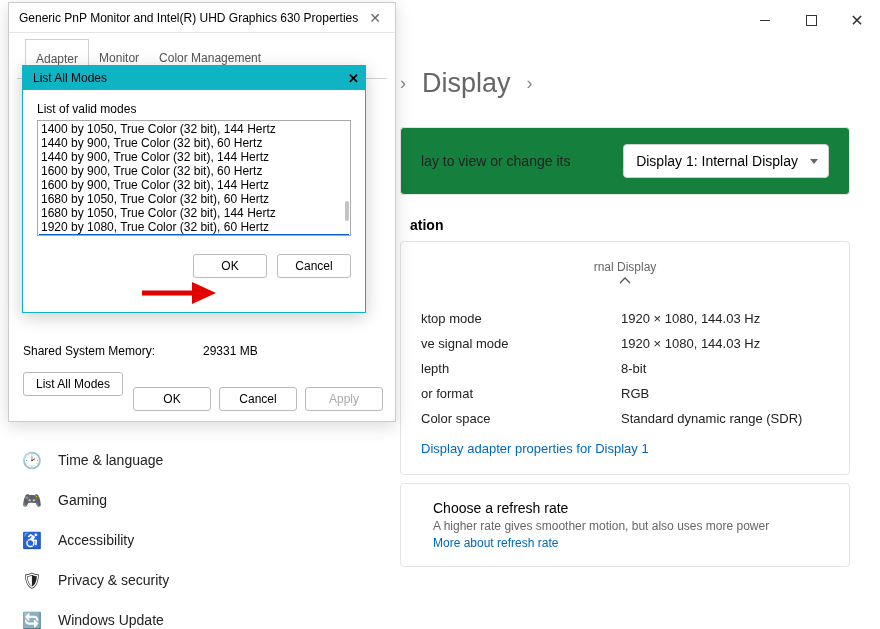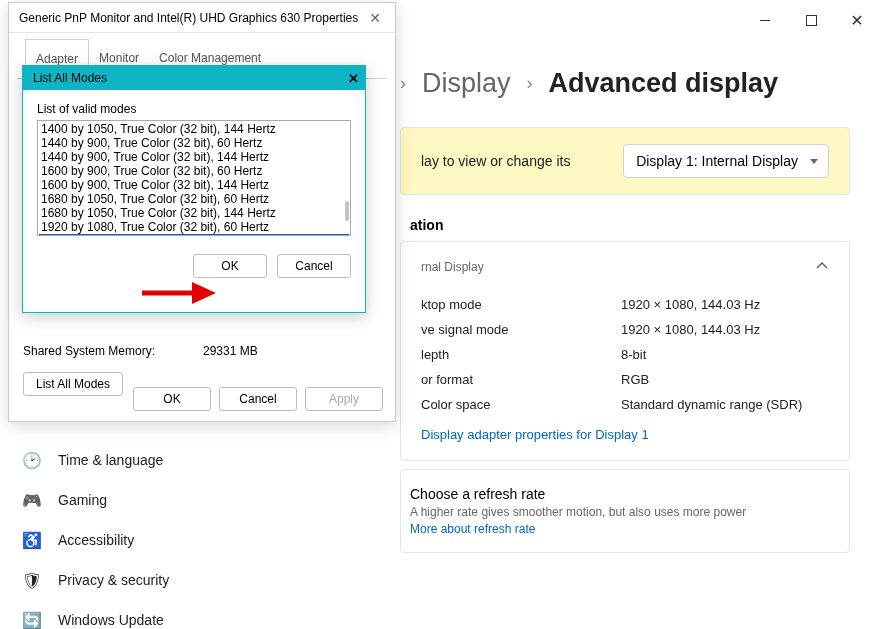--- a/index.html
+++ b/index.html
@@ -18,38 +18,38 @@
 .sidebar { width: 330px; padding-top: 400px; padding-left: 22px; }
 .sidebar-item { display: flex; align-items: center; height: 40px; font-size: 14px; color: #222; }
 .sidebar-item .icon { width: 20px; height: 20px; margin-right: 16px; display:flex; align-items:center; justify-content:center; font-size:16px; }
 
 .main { flex: 1; padding: 28px 30px 0 0; }
 .breadcrumb { display: flex; align-items: center; gap: 16px; font-size: 27px; margin-bottom: 28px; padding-left: 70px; }
 .breadcrumb .sep { color: #888; font-size: 18px; }
 .bc1 { color: #666; }
 .bc2 { font-weight: 600; color: #222; }
 
-.card { border: 1px solid #e5e5e5; border-radius: 4px; background: #fef9c3; margin-bottom: 10px; }
+.card { border: 1px solid #e5e5e5; border-radius: 4px; background: #15803d; margin-bottom: 10px; }
 .card-row1 { display: flex; align-items: center; justify-content: space-between; padding: 16px 20px; }
 .card-text1 { font-size: 14px; color: #222; }
 .display-select { border: 1px solid #d0d0d0; border-radius: 4px; padding: 8px 30px 8px 12px; font-size: 14px; background: #fff; position: relative; }
 .display-select::after { content: ""; position: absolute; right: 10px; top: 14px; border-left: 4px solid transparent; border-right: 4px solid transparent; border-top: 5px solid #666; }
 
 .section-title { font-size: 14px; font-weight: 600; padding: 12px 0 8px 80px; }
 .info-card { border: 1px solid #e5e5e5; border-radius: 4px; padding: 16px 20px; margin-left: 70px; }
-.info-header { display: flex; justify-content: space-between; align-items: center; margin-bottom: 18px; }
+.info-header { display: flex; justify-content: space-between; align-items: center; margin-bottom: 18px; flex-direction: column; }
 .info-hd-text div:first-child { font-size: 14px; }
 .info-hd-text div:last-child { font-size: 12px; color: #666; margin-top:2px; }
 .chev { width: 14px; height: 14px; }
 .info-row { display: flex; font-size: 13px; padding: 5px 0; }
 .info-row .lbl { width: 200px; color: #222; }
 .info-row .val { color: #222; }
 .link { color: #0067c0; font-size: 13px; padding: 10px 0 2px 0; cursor: pointer; }
 
-.refresh-card { border: 1px solid #e5e5e5; border-radius: 4px; padding: 16px 9px; margin-left: 70px; margin-top: 8px; display: flex; justify-content: space-between; align-items: center; }
+.refresh-card { border: 1px solid #e5e5e5; border-radius: 4px; padding: 16px 32px; margin-left: 70px; margin-top: 8px; display: flex; justify-content: space-between; align-items: center; }
 .refresh-text div:nth-child(1) { font-size: 14px; }
 .refresh-text div:nth-child(2) { font-size: 12px; color: #666; margin-top:3px; }
 .refresh-text div:nth-child(3) { font-size: 12px; color: #0067c0; margin-top:3px; cursor:pointer; }
 
 
 .props-window { position: absolute; top: 2px; left: 8px; width: 388px; height: 420px; background: #fff; border: 1px solid #ccc; box-shadow: 0 4px 16px rgba(0,0,0,.15); }
 .props-titlebar { height: 30px; display: flex; align-items: center; justify-content: space-between; padding: 0 6px 0 10px; font-size: 12px; border-bottom: 1px solid #e5e5e5; }
 .props-close { font-size: 14px; color: #666; padding: 0 8px; }
 .tabs { display: flex; padding: 6px 8px 0 8px; font-size: 12px; border-bottom: 1px solid #d0d0d0; margin: 0 8px; }
 .tab { padding: 12px 10px; color: #555; }
@@ -111,21 +111,20 @@
         <span class="icon">🔄</span>
         <span>Windows Update</span>
       </div>
     </div>
 
     <div class="main">
       <div class="breadcrumb">
         <span class="sep">›</span>
         <span class="bc1">Display</span>
         <span class="sep">›</span>
-        <span class="bc2">Advanced display</span>
       </div>
 
       <div class="card" style="margin-left:70px;">
         <div class="card-row1">
           <span class="card-text1">lay to view or change its</span>
           <div class="display-select">
             <span>Display 1: Internal Display</span>
           </div>
         </div>
       </div>

